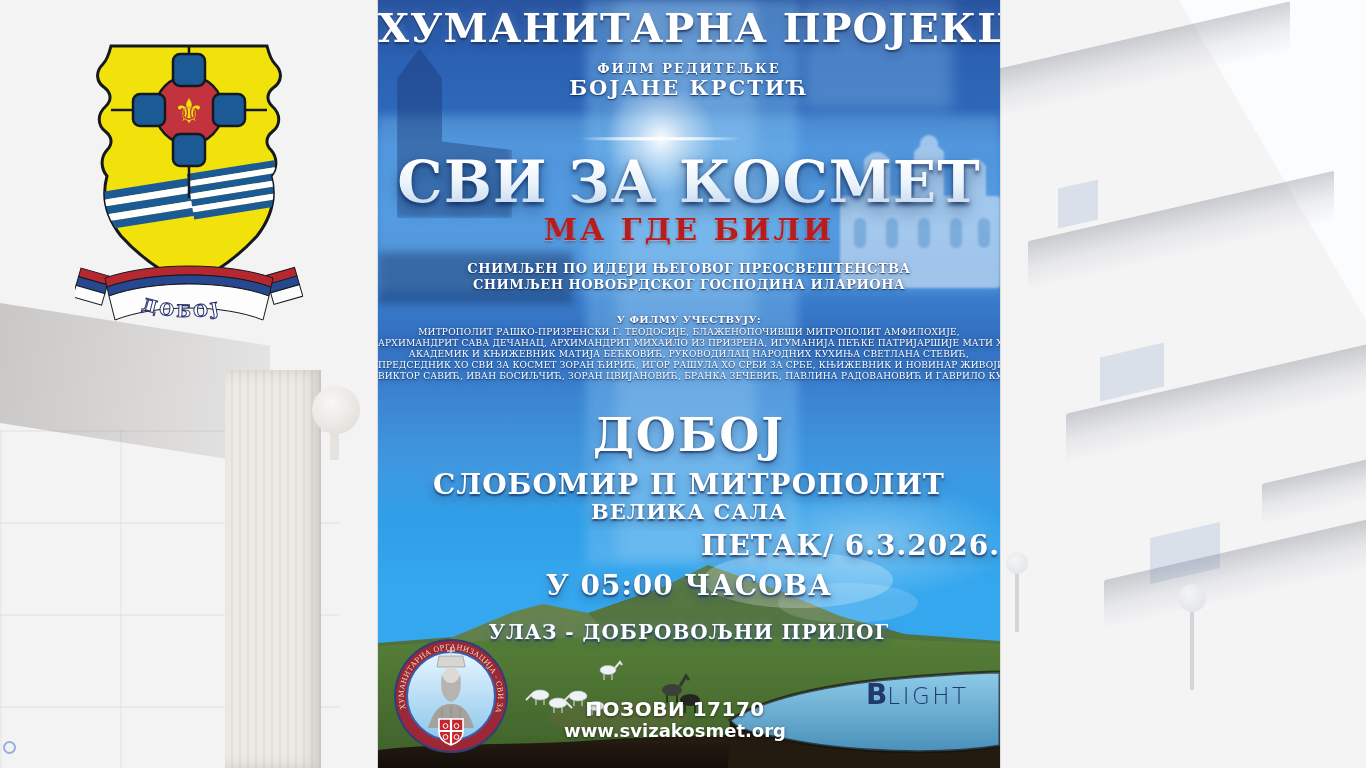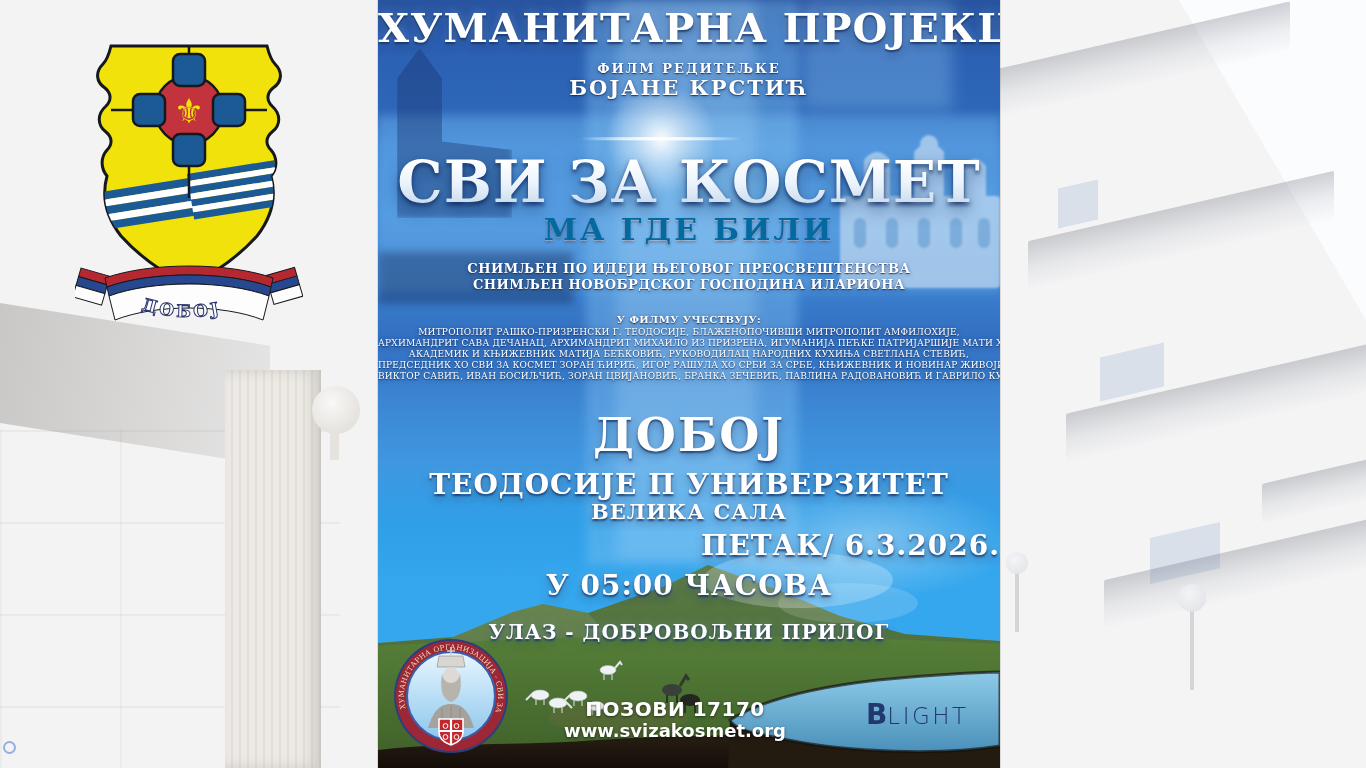--- a/index.html
+++ b/index.html
@@ -78,37 +78,37 @@
   .ptext{position:absolute;left:0;right:0;text-align:center;color:#fff;white-space:nowrap;}
   .ts-big{text-shadow:0 2px 2px rgba(15,45,100,.75),0 4px 8px rgba(10,35,80,.45),0 0 10px rgba(195,228,255,.35);}
   .ts-sm{text-shadow:0 1px 1px rgba(15,45,100,.8),0 1px 4px rgba(10,35,80,.5);}
   .t-event{top:4px;font-size:40px;font-weight:bold;letter-spacing:1px;}
   .t-filmby{top:61px;font-size:13px;font-weight:bold;letter-spacing:2px;}
   .t-director{top:75px;font-size:21px;font-weight:bold;letter-spacing:2px;}
   .t-main{top:148px;font-size:57px;font-weight:bold;letter-spacing:1px;
     background:linear-gradient(180deg,#ffffff 20%,#e9f2fb 55%,#b9cfe6 100%);
     -webkit-background-clip:text;background-clip:text;-webkit-text-fill-color:transparent;
     filter:drop-shadow(0 3px 2px rgba(12,40,95,.8)) drop-shadow(0 6px 8px rgba(10,35,80,.4));}
-  .t-tagline{top:212px;font-size:30px;font-weight:bold;letter-spacing:3px;color:#0369a1;
+  .t-tagline{top:212px;font-size:30px;font-weight:bold;letter-spacing:3px;color:#b91c1c;
     text-shadow:0 1px 1px rgba(255,255,255,.35),0 2px 3px rgba(60,0,10,.4);}
   .t-idea{top:261px;font-size:13px;font-weight:bold;line-height:15.5px;letter-spacing:.5px;}
   .t-casthead{top:314px;font-size:10px;font-weight:bold;letter-spacing:.5px;}
   .t-cast{top:327px;font-size:9px;font-weight:normal;line-height:11px;letter-spacing:.2px;}
   .t-city{top:408px;font-size:46px;font-weight:bold;letter-spacing:2px;}
   .t-location{top:468px;font-size:28px;font-weight:bold;letter-spacing:1px;}
   .t-hall{top:499px;font-size:21px;font-weight:bold;letter-spacing:1px;}
   .t-date{top:529px;font-size:28px;font-weight:bold;letter-spacing:1px;text-align:right;}
   .t-time{top:569px;font-size:28px;font-weight:bold;letter-spacing:1px;}
   .t-admission{top:620px;font-size:20px;font-weight:bold;letter-spacing:1px;}
   .t-phone,.t-site{font-family:"DejaVu Sans","Liberation Sans",sans-serif;transform:translateX(-14px);
     text-shadow:0 1px 3px rgba(0,0,0,.55);}
   .t-phone{top:697px;font-size:20px;font-weight:bold;letter-spacing:.5px;}
   .t-site{top:720px;font-size:18px;font-weight:bold;}
   .sponsor{position:absolute;left:488px;top:678px;color:#1b2f66;opacity:.92;
-    font-family:"DejaVu Sans","Liberation Sans",sans-serif;white-space:nowrap;margin-top:20px;}
+    font-family:"DejaVu Sans","Liberation Sans",sans-serif;white-space:nowrap;}
   .sponsor .b{font-size:28px;font-weight:800;}
   .sponsor .rest{font-size:23px;font-weight:300;letter-spacing:2.5px;}
   .org-logo{position:absolute;left:14px;top:632px;width:118px;height:128px;}
 </style>
 </head>
 <body>
 
 <div class="stage">
 
   <div class="bg-left">
@@ -289,21 +289,21 @@
     </div>
     <div class="ptext t-casthead ts-sm">У ФИЛМУ УЧЕСТВУЈУ:</div>
     <div class="ptext t-cast ts-sm">
       <div>МИТРОПОЛИТ РАШКО-ПРИЗРЕНСКИ Г. ТЕОДОСИЈЕ, БЛАЖЕНОПОЧИВШИ МИТРОПОЛИТ АМФИЛОХИЈЕ,</div>
       <div>АРХИМАНДРИТ САВА ДЕЧАНАЦ, АРХИМАНДРИТ МИХАИЛО ИЗ ПРИЗРЕНА, ИГУМАНИЈА ПЕЋКЕ ПАТРИЈАРШИЈЕ МАТИ ХАРИТИНА,</div>
       <div>АКАДЕМИК И КЊИЖЕВНИК МАТИЈА БЕЋКОВИЋ, РУКОВОДИЛАЦ НАРОДНИХ КУХИЊА СВЕТЛАНА СТЕВИЋ,</div>
       <div>ПРЕДСЕДНИК ХО СВИ ЗА КОСМЕТ ЗОРАН ЋИРИЋ, ИГОР РАШУЛА ХО СРБИ ЗА СРБЕ, КЊИЖЕВНИК И НОВИНАР ЖИВОЈИН РАКОЧЕВИЋ,</div>
       <div>ВИКТОР САВИЋ, ИВАН БОСИЉЧИЋ, ЗОРАН ЦВИЈАНОВИЋ, БРАНКА ЗЕЧЕВИЋ, ПАВЛИНА РАДОВАНОВИЋ И ГАВРИЛО КУЈУНЏИЋ</div>
     </div>
     <div class="ptext t-city ts-big">ДОБОЈ</div>
-    <div class="ptext t-location ts-big">ТЕОДОСИЈЕ П УНИВЕРЗИТЕТ</div>
+    <div class="ptext t-location ts-big">СЛОБОМИР П МИТРОПОЛИТ</div>
     <div class="ptext t-hall ts-big">ВЕЛИКА САЛА</div>
     <div class="ptext t-date ts-big">ПЕТАК/ 6.3.2026.</div>
     <div class="ptext t-time ts-big">У 05:00 ЧАСОВА</div>
     <div class="ptext t-admission ts-big">УЛАЗ - ДОБРОВОЉНИ ПРИЛОГ</div>
     <div class="ptext t-phone">ПОЗОВИ 17170</div>
     <div class="ptext t-site">www.svizakosmet.org</div>
 
     <div class="sponsor"><span class="b">B</span><span class="rest">LIGHT</span></div>
 
     <svg class="org-logo" viewBox="0 0 118 124">

